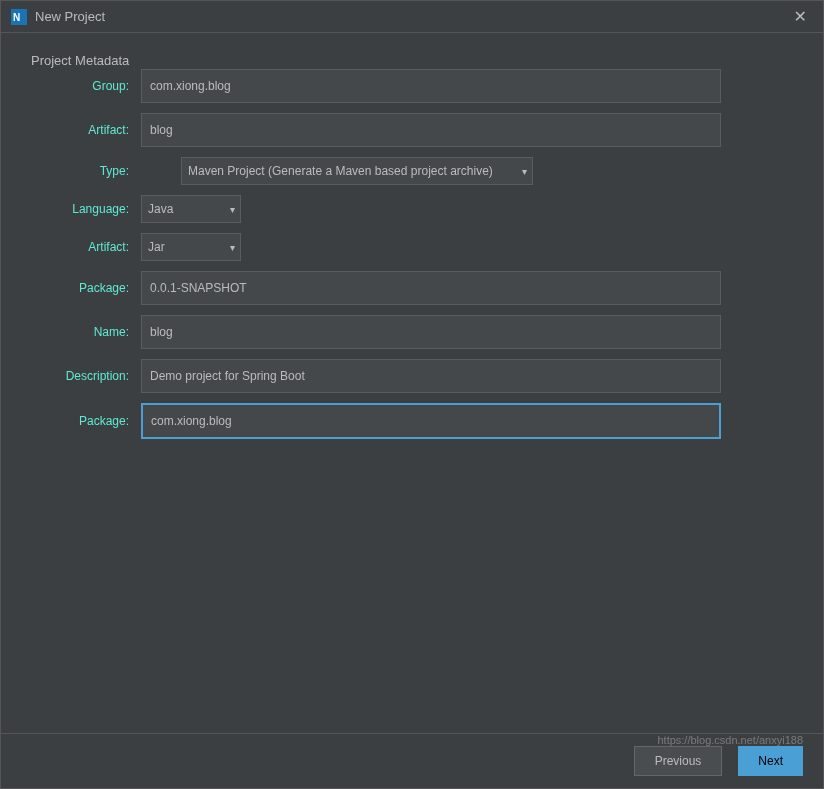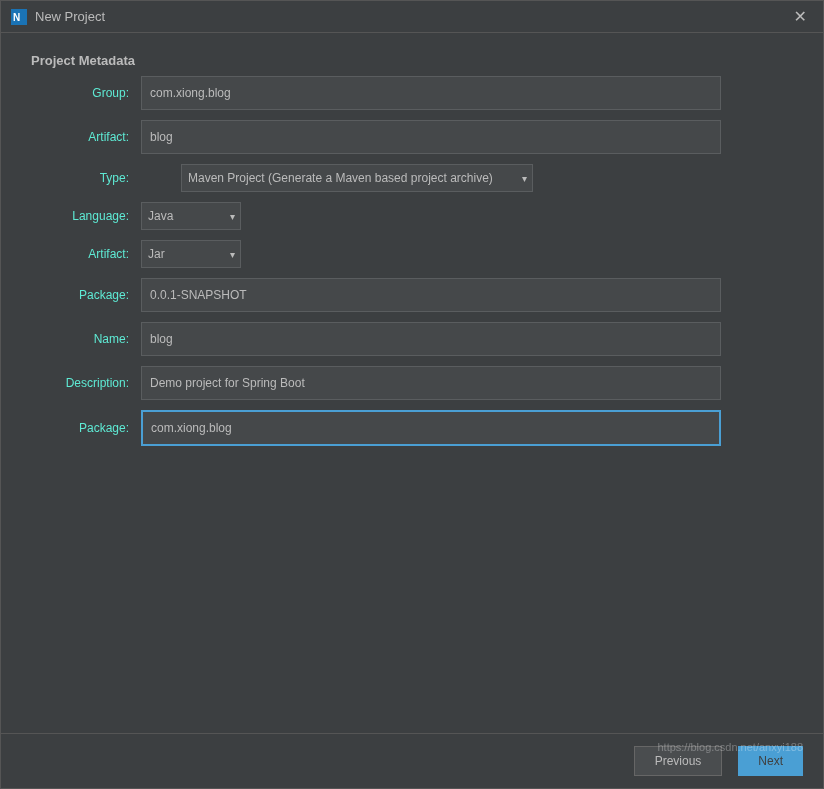--- a/index.html
+++ b/index.html
@@ -72,22 +72,22 @@
 
     .content {
       flex: 1;
       padding: 20px 30px;
       overflow-y: auto;
     }
 
     .section-title {
       color: #bbbbbb;
       font-size: 13px;
-      font-weight: bold;
-      margin-bottom: 8px;
+      font-weight: normal;
+      margin-bottom: 1px;
     }
 
     .form-row {
       display: flex;
       align-items: center;
       margin-bottom: 10px;
       min-height: 28px;
     }
 
     .form-label {
@@ -181,26 +181,26 @@
     }
 
     .btn-secondary {
       background: #4a4d4f;
       color: #bbbbbb;
       border: 1px solid #666;
     }
 
     .btn-primary {
       background: #4a9fd4;
-      color: #404040;
+      color: #000000;
     }
 
     .watermark {
       position: absolute;
-      bottom: 35px;
+      bottom: 42px;
       right: 20px;
       color: rgba(255,255,255,0.3);
       font-size: 11px;
     }
   </style>
 </head>
 <body>
 
 <div class="window">
 

